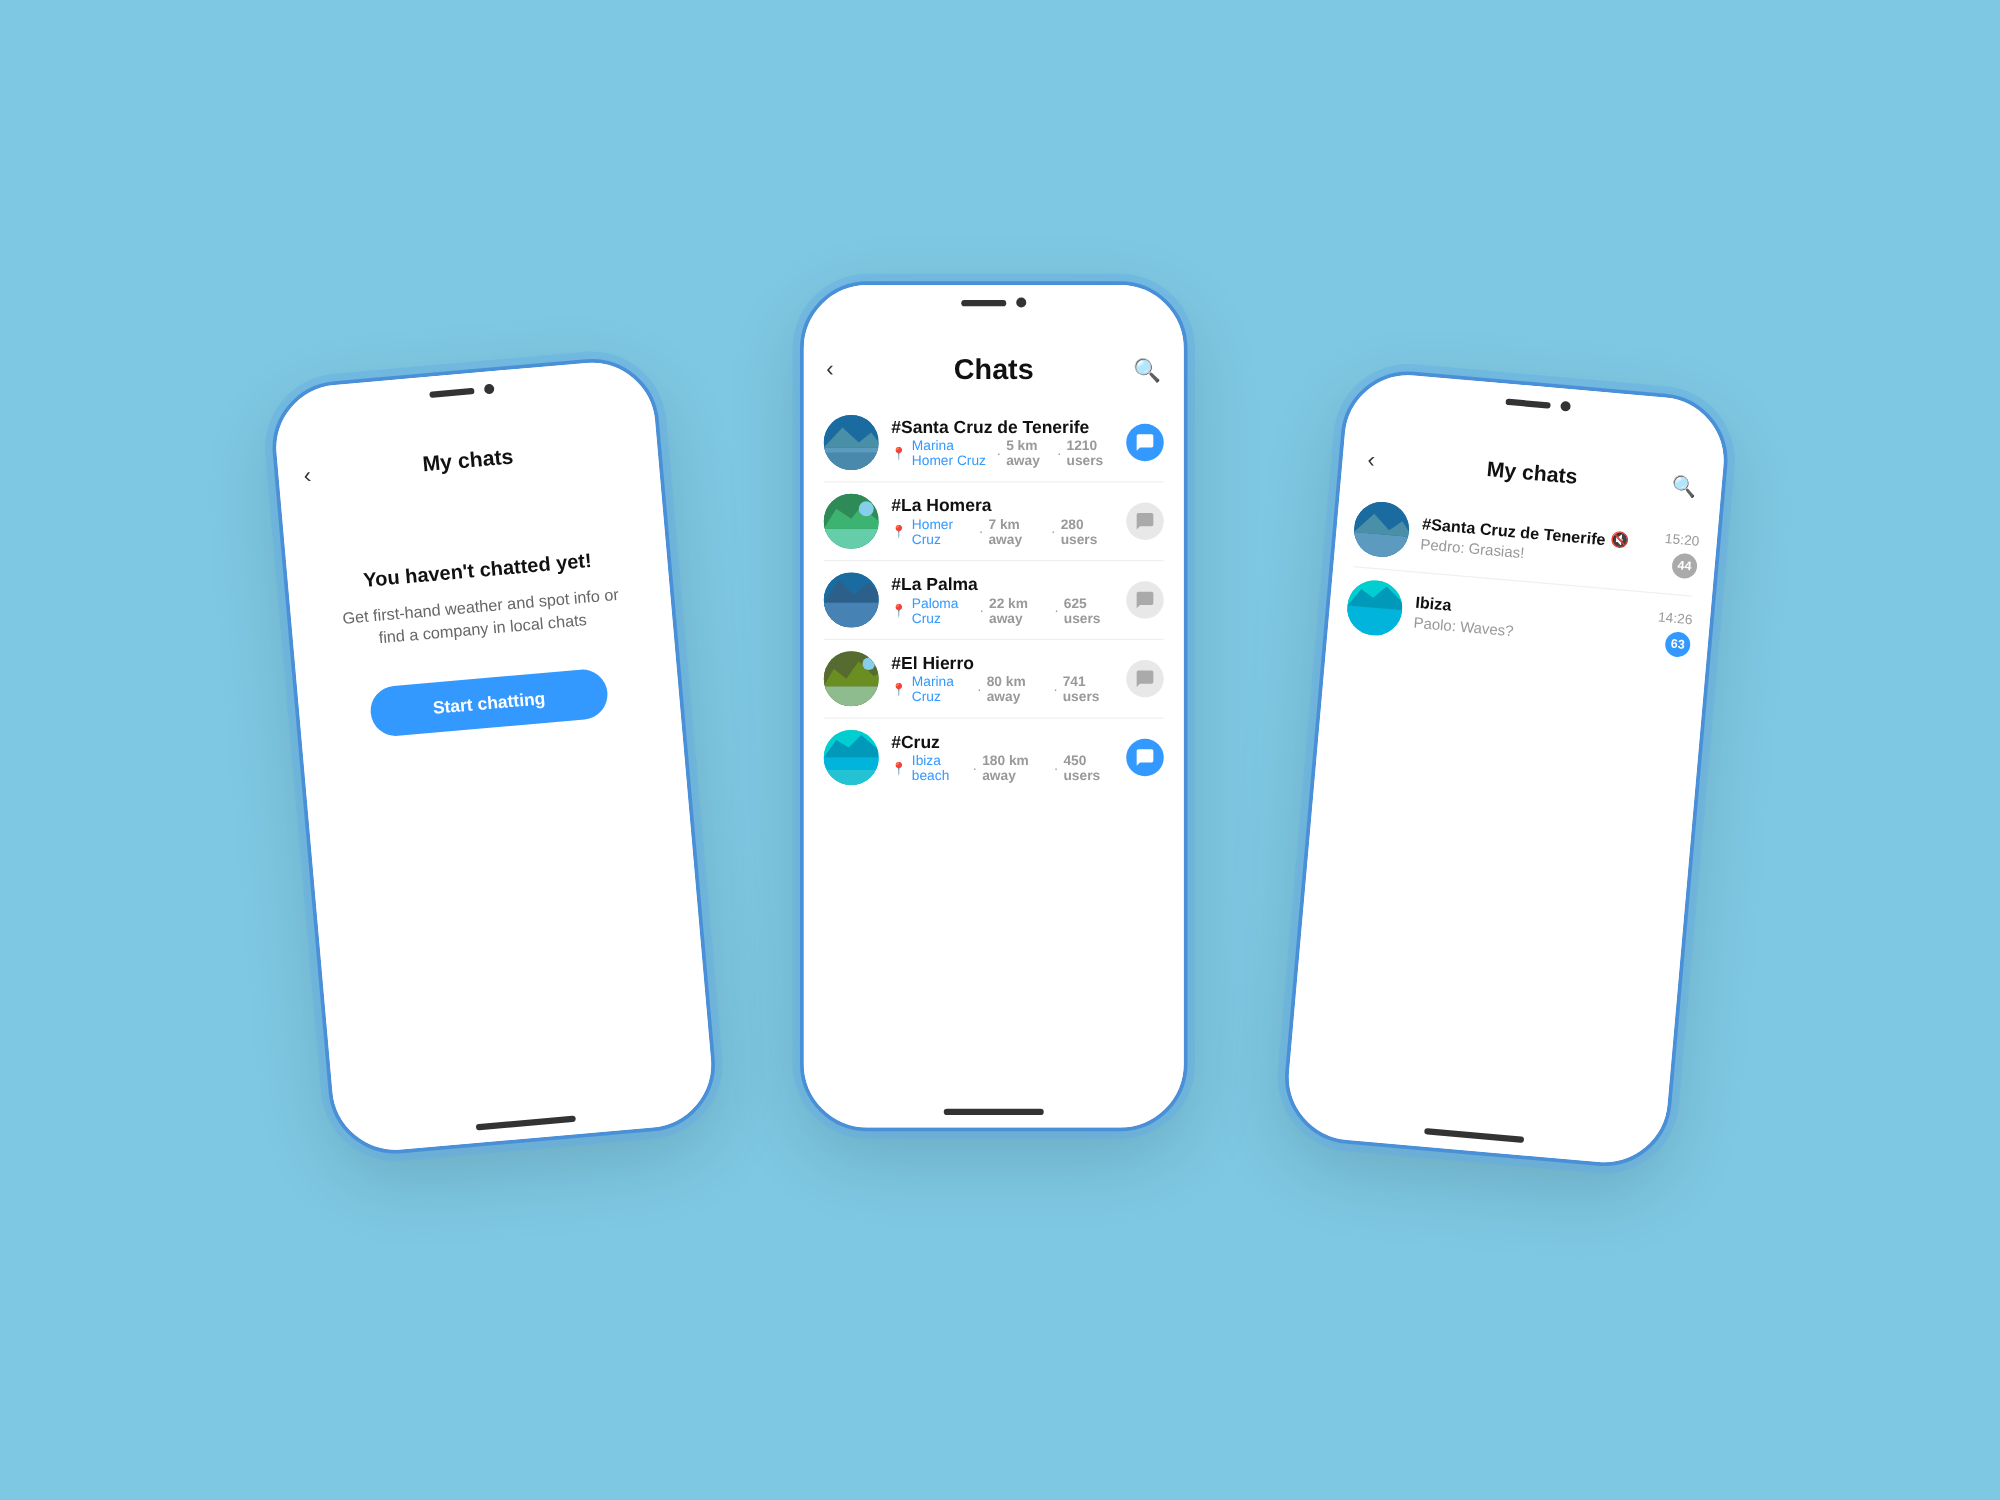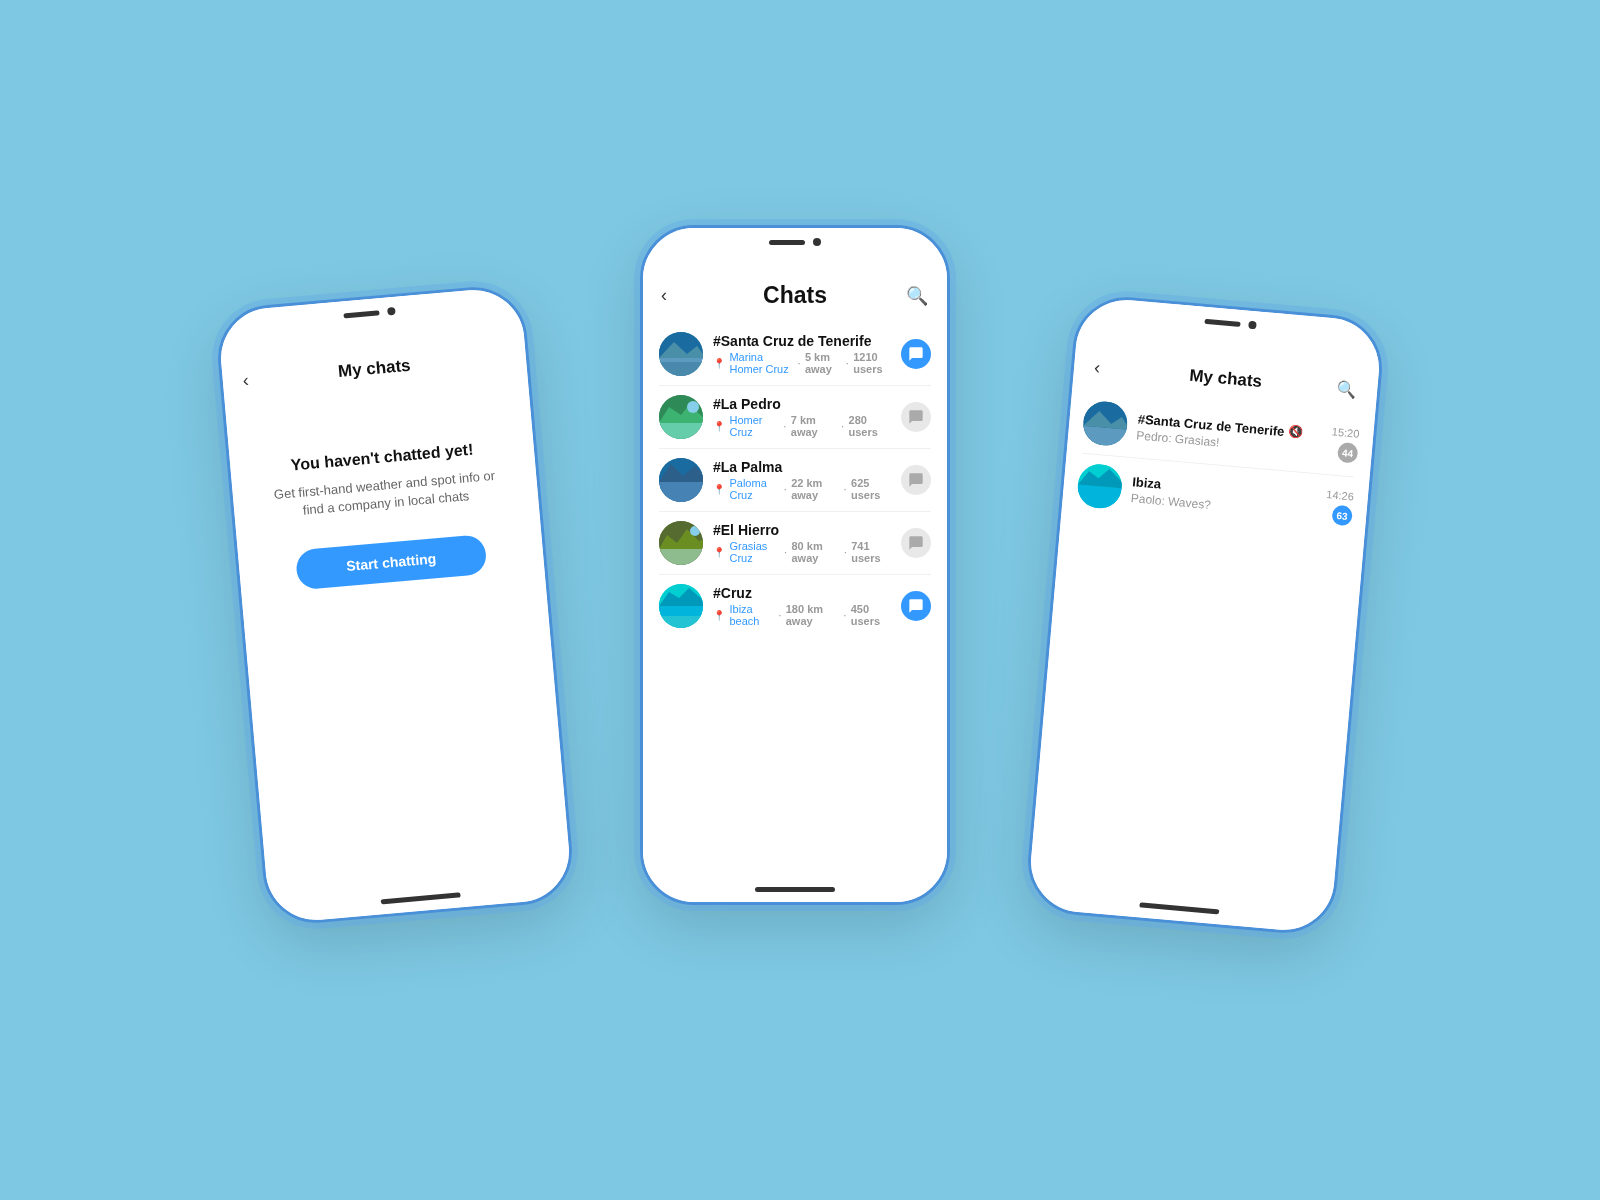--- a/index.html
+++ b/index.html
@@ -427,21 +427,21 @@
         <div class="chat-item">
           <div class="chat-avatar scenic scenic-homera">
             <svg viewBox="0 0 44 44" xmlns="http://www.w3.org/2000/svg">
               <rect width="44" height="44" fill="#2e8b57"></rect>
               <rect y="28" width="44" height="16" fill="#66cdaa"></rect>
               <polygon points="0,28 10,12 22,20 30,10 44,22 44,28" fill="#3cb371"></polygon>
               <circle cx="34" cy="12" r="6" fill="#87ceeb"></circle>
             </svg>
           </div>
           <div class="chat-info">
-            <div class="chat-name">#La Pedro</div>
+            <div class="chat-name">#La Homera</div>
             <div class="chat-meta">
               <span class="pin-icon">📍</span>
               <span class="meta-text">Homer Cruz</span>
               <span class="dot">·</span>
               <span class="meta-gray">7 km away</span>
               <span class="dot">·</span>
               <span class="meta-gray">280 users</span>
             </div>
           </div>
           <div class="chat-action gray">
@@ -485,21 +485,21 @@
               <rect width="44" height="44" fill="#556b2f"></rect>
               <rect y="28" width="44" height="16" fill="#8fbc8f"></rect>
               <polygon points="0,28 8,14 18,22 28,8 40,20 44,18 44,28" fill="#6b8e23"></polygon>
               <circle cx="36" cy="10" r="5" fill="#87ceeb"></circle>
             </svg>
           </div>
           <div class="chat-info">
             <div class="chat-name">#El Hierro</div>
             <div class="chat-meta">
               <span class="pin-icon">📍</span>
-              <span class="meta-text">Grasias Cruz</span>
+              <span class="meta-text">Marina Cruz</span>
               <span class="dot">·</span>
               <span class="meta-gray">80 km away</span>
               <span class="dot">·</span>
               <span class="meta-gray">741 users</span>
             </div>
           </div>
           <div class="chat-action gray">
             <svg width="16" height="16" viewBox="0 0 24 24" fill="#aaa">
                 <path d="M20 2H4a2 2 0 00-2 2v18l4-4h14a2 2 0 002-2V4a2 2 0 00-2-2z"></path>
               </svg>

